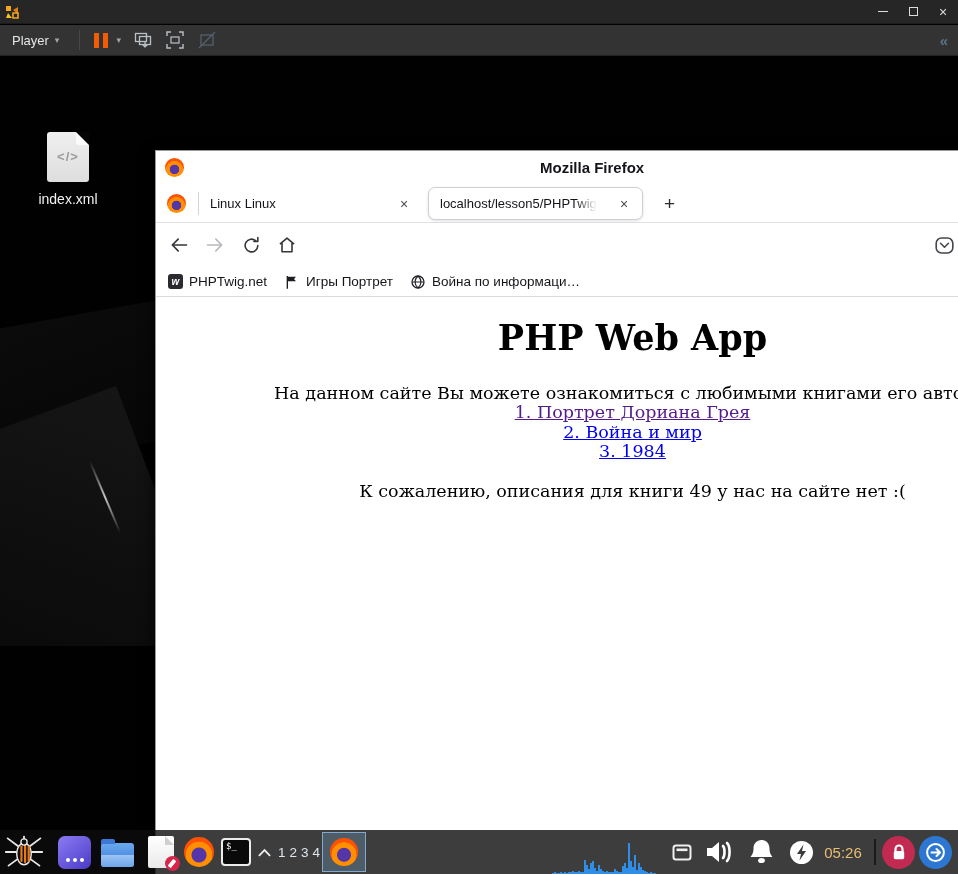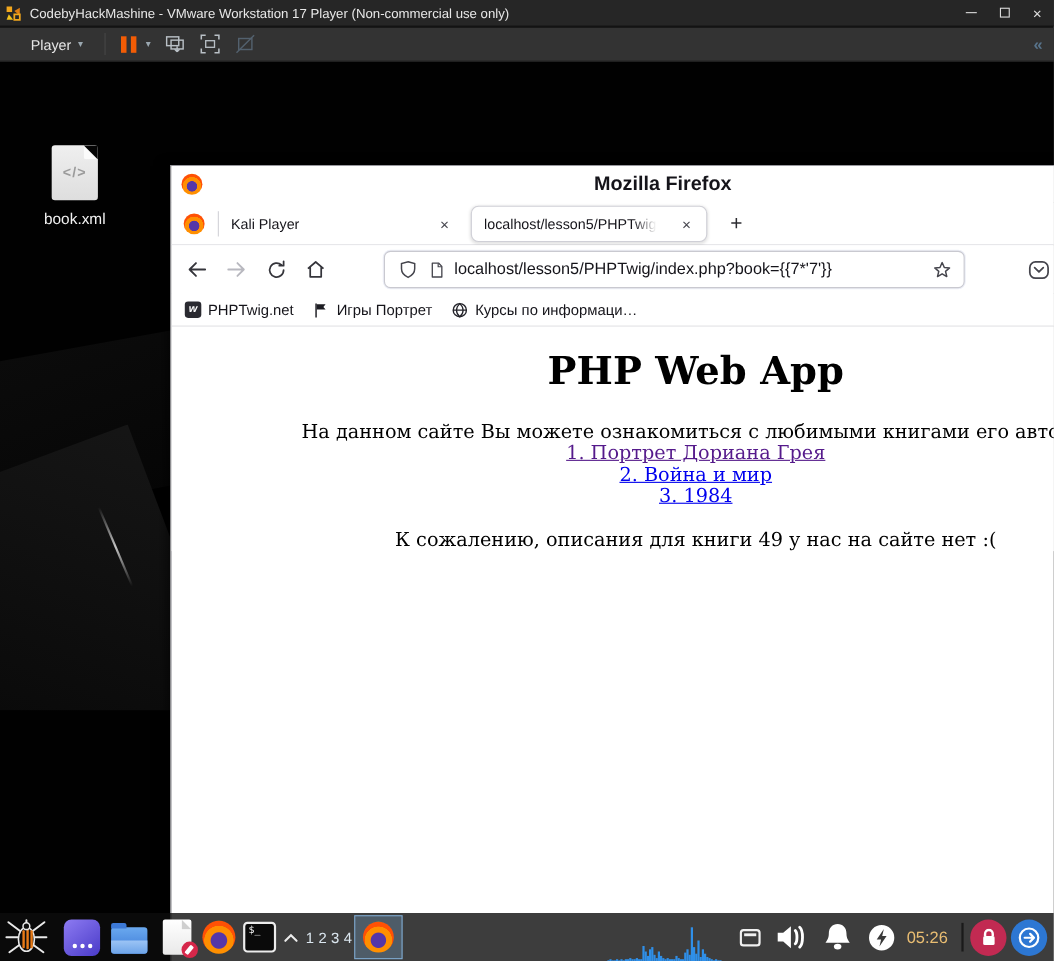--- a/index.html
+++ b/index.html
@@ -11,21 +11,21 @@
   .vm-logo { width:16px; height:16px; margin:0 7px 0 4px; flex:0 0 auto; }
   #vm-title { color:#e8e8e8; font-size:12px; white-space:nowrap; }
   .vm-ctrls { margin-left:auto; display:flex; align-items:center; height:100%; }
   .vm-ctrl { width:30px; height:100%; display:flex; align-items:center; justify-content:center; color:#dcdcdc; }
   .glyph-min { width:10px; height:1px; background:#dcdcdc; display:block; }
   .glyph-max { width:9px; height:9px; border:1px solid #dcdcdc; display:block; }
   .glyph-close { font-size:14px; line-height:1; color:#dcdcdc; }
 
   
   #vm-toolbar { position:absolute; left:0; top:25px; width:958px; height:31px; background:#333333; display:flex; align-items:center; z-index:5; border-bottom:1px solid #222; }
-  #player-menu { display:flex; align-items:center; gap:6px; color:#e6e6e6; font-size:13px; padding:0 12px; height:100%;margin-left:16px; }
+  #player-menu { display:flex; align-items:center; gap:6px; color:#e6e6e6; font-size:13px; padding:0 12px; height:100%; }
   .caret { color:#9aa7b0; font-size:9px; }
   .vm-sep { width:1px; height:20px; background:#474747; margin:0 8px; }
   .pause-wrap { display:flex; align-items:center; gap:8px; margin:0 6px; }
   .pause-icon { display:flex; gap:4px; }
   .pause-icon i { display:block; width:5px; height:15px; background:#f25c05; }
   .tool-ico { width:30px; height:24px; display:flex; align-items:center; justify-content:center; margin:0 1px; }
   #vm-collapse { margin-left:auto; margin-right:12px; color:#58748c; font-size:15px; font-weight:bold; letter-spacing:-2px; }
 
   
   #desktop { position:absolute; left:0; top:56px; width:958px; height:818px; background:#010101; z-index:0; overflow:hidden; }
@@ -36,21 +36,21 @@
   .sheet { position:relative; width:42px; height:50px; margin:0 auto; background:linear-gradient(#efefef,#dedede); border-radius:3px; }
   .sheet::after { content:""; position:absolute; right:0; top:0; width:13px; height:13px; background:#050505; clip-path:polygon(0 0,100% 0,100% 100%); }
   .sheet::before { content:""; position:absolute; right:0; top:0; width:13px; height:13px; background:#fbfbfb; clip-path:polygon(0 0,0 100%,100% 100%); border-radius:0 0 0 3px; }
   .sheet-glyph { position:absolute; left:0; right:0; top:17px; color:#9b9b9b; font-size:13px; font-weight:bold; letter-spacing:1px; }
   .desk-label { margin-top:9px; color:#f2f2f2; font-size:14px; }
 
   
   #ff-window { position:absolute; left:155px; top:150px; width:954px; height:724px; background:#fff; z-index:1; border-left:1px solid #98989e; border-top:1px solid #98989e; box-shadow:-4px 0 10px rgba(0,0,0,0.55); }
   .ff-titlebar { position:relative; height:33px; background:#fff; }
   .ff-titlebar .fxlogo { position:absolute; left:9px; top:7px; }
-  #ff-wintitle { position:absolute; left:384px; top:0; line-height:33px; font-size:18px; font-weight:bold; color:#15141a; }
+  #ff-wintitle { position:absolute; left:384px; top:0; line-height:33px; font-size:15px; font-weight:bold; color:#15141a; }
   .fxlogo { border-radius:50%; display:inline-block;
     background: radial-gradient(circle at 50% 60%, #5536a8 0 30%, #ff8f00 34% 56%, #ff5105 58% 76%, #ffb300 78% 100%); }
 
   .ff-tabbar { position:relative; height:39px; background:#fff; border-bottom:1px solid #e1e1e5; }
   .fox-view { position:absolute; left:11px; top:10px; }
   .tab-vsep { position:absolute; left:42px; top:8px; width:1px; height:23px; background:#d2d2d8; }
   .tab { position:absolute; top:0; height:39px; }
   #tab-1 { left:44px; width:218px; }
   #tab-1 .tab-title { position:absolute; left:10px; top:0; line-height:39px; font-size:13px; color:#15141a; }
   .tab-close { position:absolute; top:0; height:39px; width:24px; display:flex; align-items:center; justify-content:center; color:#4a4a52; font-size:14px; }
@@ -120,21 +120,20 @@
 </head>
 <body>
 
 <div id="vm-titlebar">
   <svg class="vm-logo" viewBox="0 0 16 16">
     <path d="M2 2h5v5H2z" fill="#f2a71d"></path>
       <path d="M9 6l5-3v7z" fill="#e07f12"></path>
       <path d="M4 9l4 5H2z" fill="#f2c21d"></path>
       <path d="M9 9h5v5H9z" fill="none" stroke="#f2a71d" stroke-width="1.6"></path>
   </svg>
-  <span id="vm-title">CodebyHackMashine - VMware Workstation 17 Player (Non-commercial use only)</span>
   <div class="vm-ctrls">
     <span class="vm-ctrl">
         <i class="glyph-min"></i>
       </span>
     <span class="vm-ctrl">
         <i class="glyph-max"></i>
       </span>
     <span class="vm-ctrl">
         <span class="glyph-close">×</span>
       </span>
@@ -177,36 +176,36 @@
 </div>
 
 <div id="desktop">
   <div class="facet-a"></div>
   <div class="facet-b"></div>
   <div class="edge-line"></div>
   <div class="desk-icon">
     <div class="sheet">
       <span class="sheet-glyph">&lt;/&gt;</span>
     </div>
-    <div class="desk-label">book.xml</div>
+    <div class="desk-label">index.xml</div>
   </div>
 </div>
 
 <div id="ff-window">
 
   <div class="ff-titlebar">
     <span class="fxlogo" style="width:19px;height:19px;"></span>
     <span id="ff-wintitle">Mozilla Firefox</span>
   </div>
 
   <div class="ff-tabbar">
     <span class="fox-view fxlogo" style="width:19px;height:19px;"></span>
     <span class="tab-vsep"></span>
     <div class="tab" id="tab-1">
-      <span class="tab-title">Kali Player</span>
+      <span class="tab-title">Linux Linux</span>
       <span class="tab-close">×</span>
     </div>
     <div class="tab" id="tab-2">
       <span class="tab-title">localhost/lesson5/PHPTwig/i</span>
       <span class="fadeout"></span>
       <span class="tab-close">×</span>
     </div>
     <span class="newtab-btn">+</span>
   </div>
 
@@ -225,33 +224,20 @@
       <svg width="19" height="19" viewBox="0 0 24 24">
         <path d="M20 12a8 8 0 1 1-2.5-5.8" fill="none" stroke="#35353b" stroke-width="2" stroke-linecap="round"></path>
         <path d="M20 2v5h-5" fill="none" stroke="#35353b" stroke-width="2" stroke-linecap="round" stroke-linejoin="round"></path>
       </svg>
     </span>
     <span class="nav-btn" id="btn-home">
       <svg width="20" height="20" viewBox="0 0 24 24">
         <path d="M3.5 11L12 3.8 20.5 11M6 9.5V20h12V9.5" fill="none" stroke="#35353b" stroke-width="1.9" stroke-linejoin="round"></path>
       </svg>
     </span>
-    <div class="urlbar">
-      <svg class="url-shield" width="18" height="18" viewBox="0 0 24 24">
-        <path d="M12 2.5l8 2.3v6.4c0 5.1-3.3 8.3-8 10.3-4.7-2-8-5.2-8-10.3V4.8z" fill="none" stroke="#45454d" stroke-width="1.8"></path>
-      </svg>
-      <svg class="url-doc" width="16" height="17" viewBox="0 0 24 24">
-        <path d="M6 2.5h8.5L19 7v14.5H6z" fill="none" stroke="#45454d" stroke-width="1.8" stroke-linejoin="round"></path>
-        <path d="M14 3v4.5h4.7" fill="none" stroke="#45454d" stroke-width="1.6"></path>
-      </svg>
-      <input id="url-input" readonly="" value="localhost/lesson5/PHPTwig/index.php?book={{7*'7'}}" style="">
-      <svg class="url-star" width="19" height="19" viewBox="0 0 24 24">
-        <path d="M12 3.4l2.5 5.6 6 .55-4.6 4 1.4 5.9L12 16.3l-5.3 3.15 1.4-5.9-4.6-4 6-.55z" fill="none" stroke="#45454d" stroke-width="1.7" stroke-linejoin="round"></path>
-      </svg>
-    </div>
     <span class="pocket-btn">
       <svg width="21" height="21" viewBox="0 0 24 24">
         <rect x="2.5" y="3.5" width="19" height="17" rx="6" fill="none" stroke="#45454d" stroke-width="1.8"></rect>
         <path d="M7.5 9.5l4.5 4.5 4.5-4.5" fill="none" stroke="#45454d" stroke-width="1.8" stroke-linecap="round" stroke-linejoin="round"></path>
       </svg>
     </span>
   </div>
 
   <div class="ff-bookmarks">
     <div class="bm-item">
@@ -263,21 +249,21 @@
         <path d="M5 3v19" stroke="#1c1c22" stroke-width="2"></path>
         <path d="M6 4h12l-3 3.5 3 3.5H6z" fill="#1c1c22"></path>
       </svg>
       <span>Игры Портрет</span>
     </div>
     <div class="bm-item">
       <svg width="16" height="16" viewBox="0 0 24 24">
         <circle cx="12" cy="12" r="9" fill="none" stroke="#23232a" stroke-width="1.9"></circle>
         <path d="M3 12h18M12 3c-6 5.5-6 12.5 0 18 6-5.5 6-12.5 0-18z" fill="none" stroke="#23232a" stroke-width="1.7"></path>
       </svg>
-      <span>Курсы по информаци…</span>
+      <span>Война по информаци…</span>
     </div>
   </div>
 
   <div class="ff-content">
     <h1 id="page-heading">PHP Web App</h1>
     <div class="book-block">
       <span>На данном сайте Вы можете ознакомиться с любимыми книгами его автора:</span>
       <a class="book-link visited" href="#">1. Портрет Дориана Грея</a>
       <a class="book-link" href="#">2. Война и мир</a>
       <a class="book-link" href="#">3. 1984</a>

